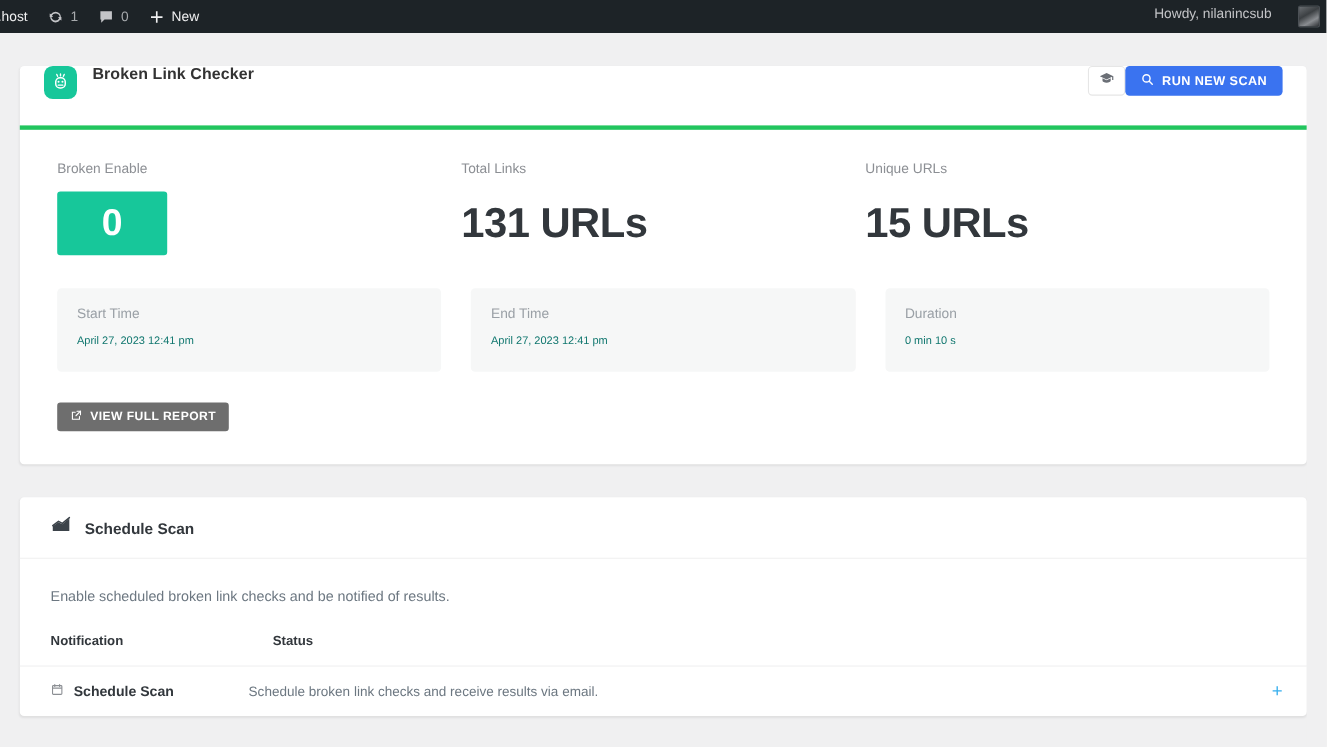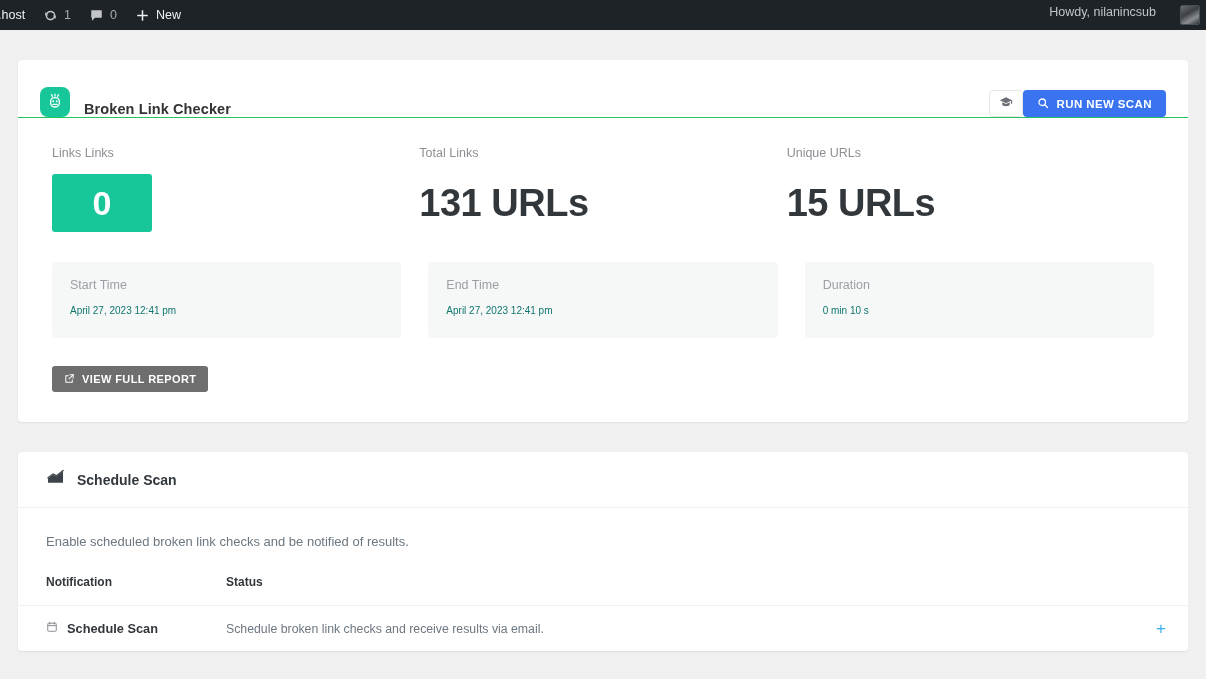--- a/index.html
+++ b/index.html
@@ -45,23 +45,23 @@
   .card {
     background: #fff;
     border-radius: 4px;
     box-shadow: 0 1px 2px rgba(0,0,0,.07);
     width: 1170px;
   }
   .card + .card { margin-top: 30px; }
 
   
   .card-head {
-    display: flex; align-items: flex-end;
+    display: flex; align-items: flex-start;
     height: 58px; padding: 0 22px;
-    border-bottom: 1px solid #22c55e;
+    border-bottom: 4px solid #22c55e;
   }
   .brand-logo {
     width: 30px; height: 30px; border-radius: 8px;
     background: #17c79a;
     display: flex; align-items: center; justify-content: center;
     flex: 0 0 auto;
   }
   .brand-title {
     margin-left: 14px;
     font-size: 14.5px; font-weight: bold; color: #333;
@@ -139,21 +139,21 @@
     border-bottom: 1px solid #f0f0f1;
   }
   .sched-title { font-size: 14px; font-weight: bold; color: #32373c; }
   .sched-desc {
     padding: 26px 28px 0 28px;
     font-size: 13px; color: #6c7781;
   }
   .table-head {
     display: flex; align-items: center;
     padding: 26px 28px 16px 28px;
-    font-size: 12px; font-weight: bold; color: #32373c;
+    font-size: 12px; font-weight: bold; color: #32373c; gap: 22px;
   }
   .col-notif { width: 180px; }
   .col-status { width: 200px; }
   .table-row {
     display: flex; align-items: center;
     border-top: 1px solid #f0f0f1;
     height: 46px;
     padding: 0 22px 0 28px;
   }
   .row-name {
@@ -260,21 +260,21 @@
           </span>
           <span>RUN NEW SCAN</span>
         </button>
       </div>
     </div>
 
     <div class="card-body">
 
       <div class="stats">
         <div class="stat">
-          <div class="stat-label">Links Links</div>
+          <div class="stat-label">Broken Enable</div>
           <div class="badge-broken">0</div>
         </div>
         <div class="stat">
           <div class="stat-label">Total Links</div>
           <div class="stat-big">131 URLs</div>
         </div>
         <div class="stat">
           <div class="stat-label">Unique URLs</div>
           <div class="stat-big">15 URLs</div>
         </div>

